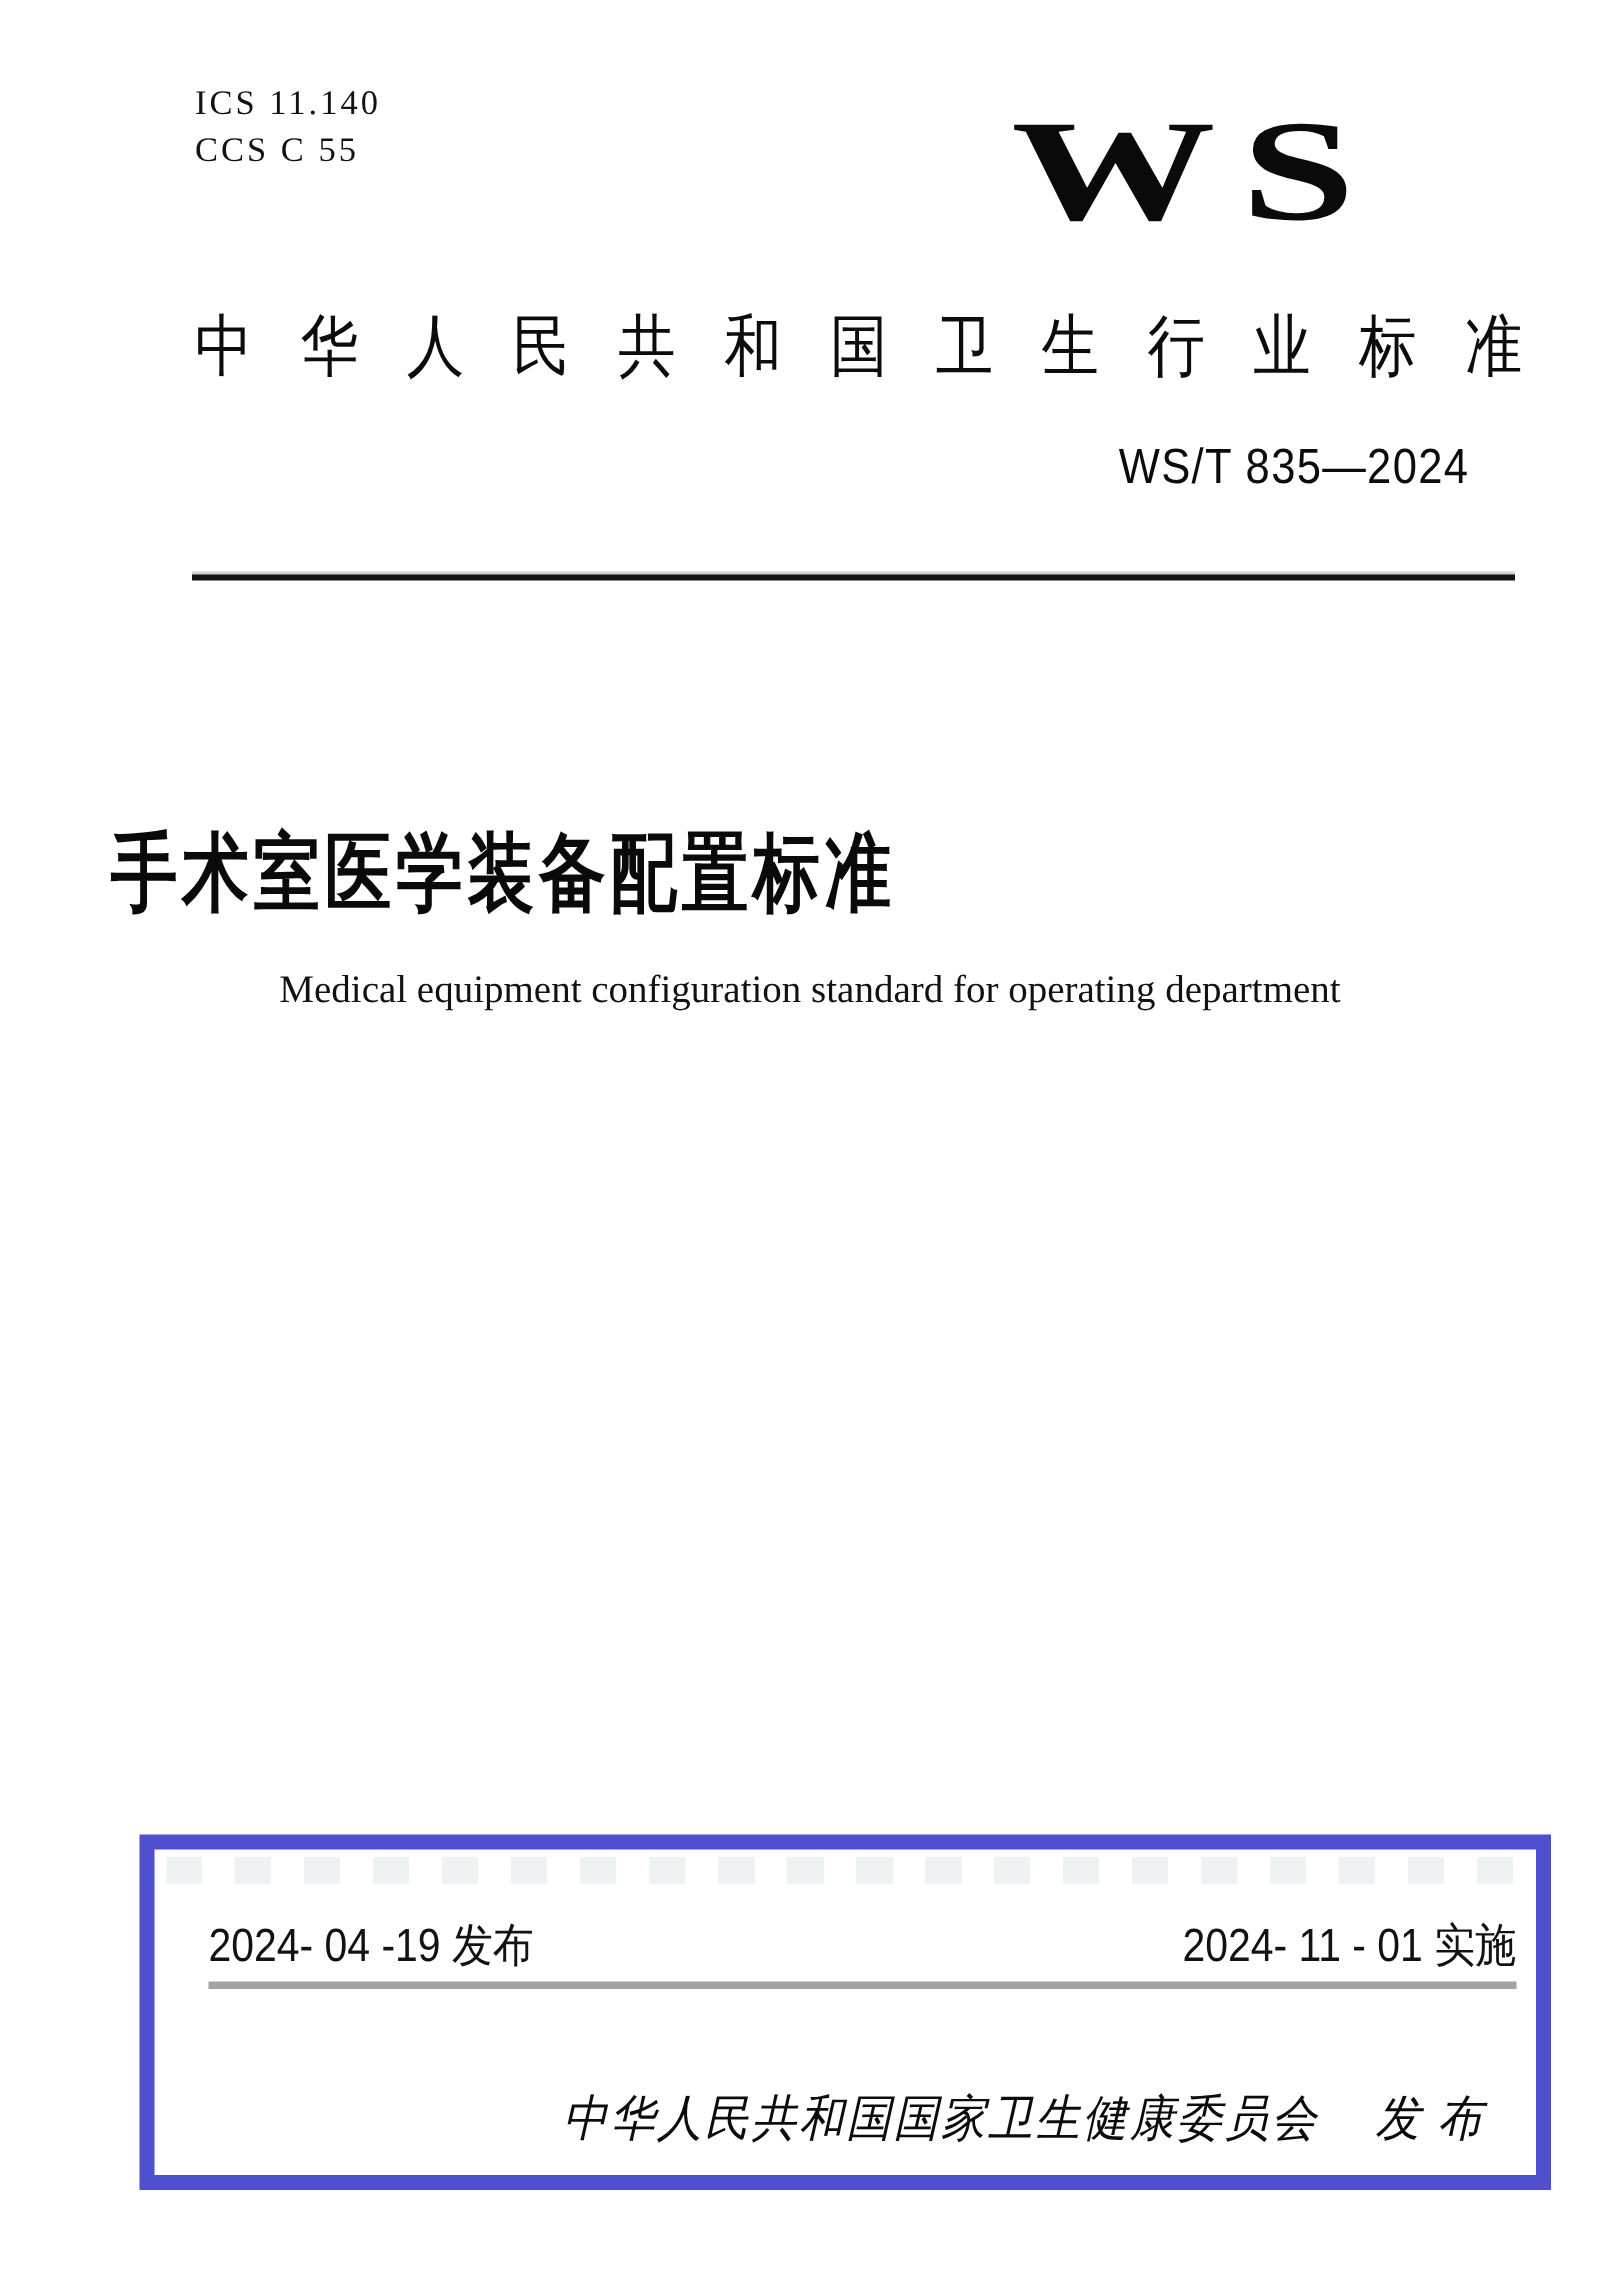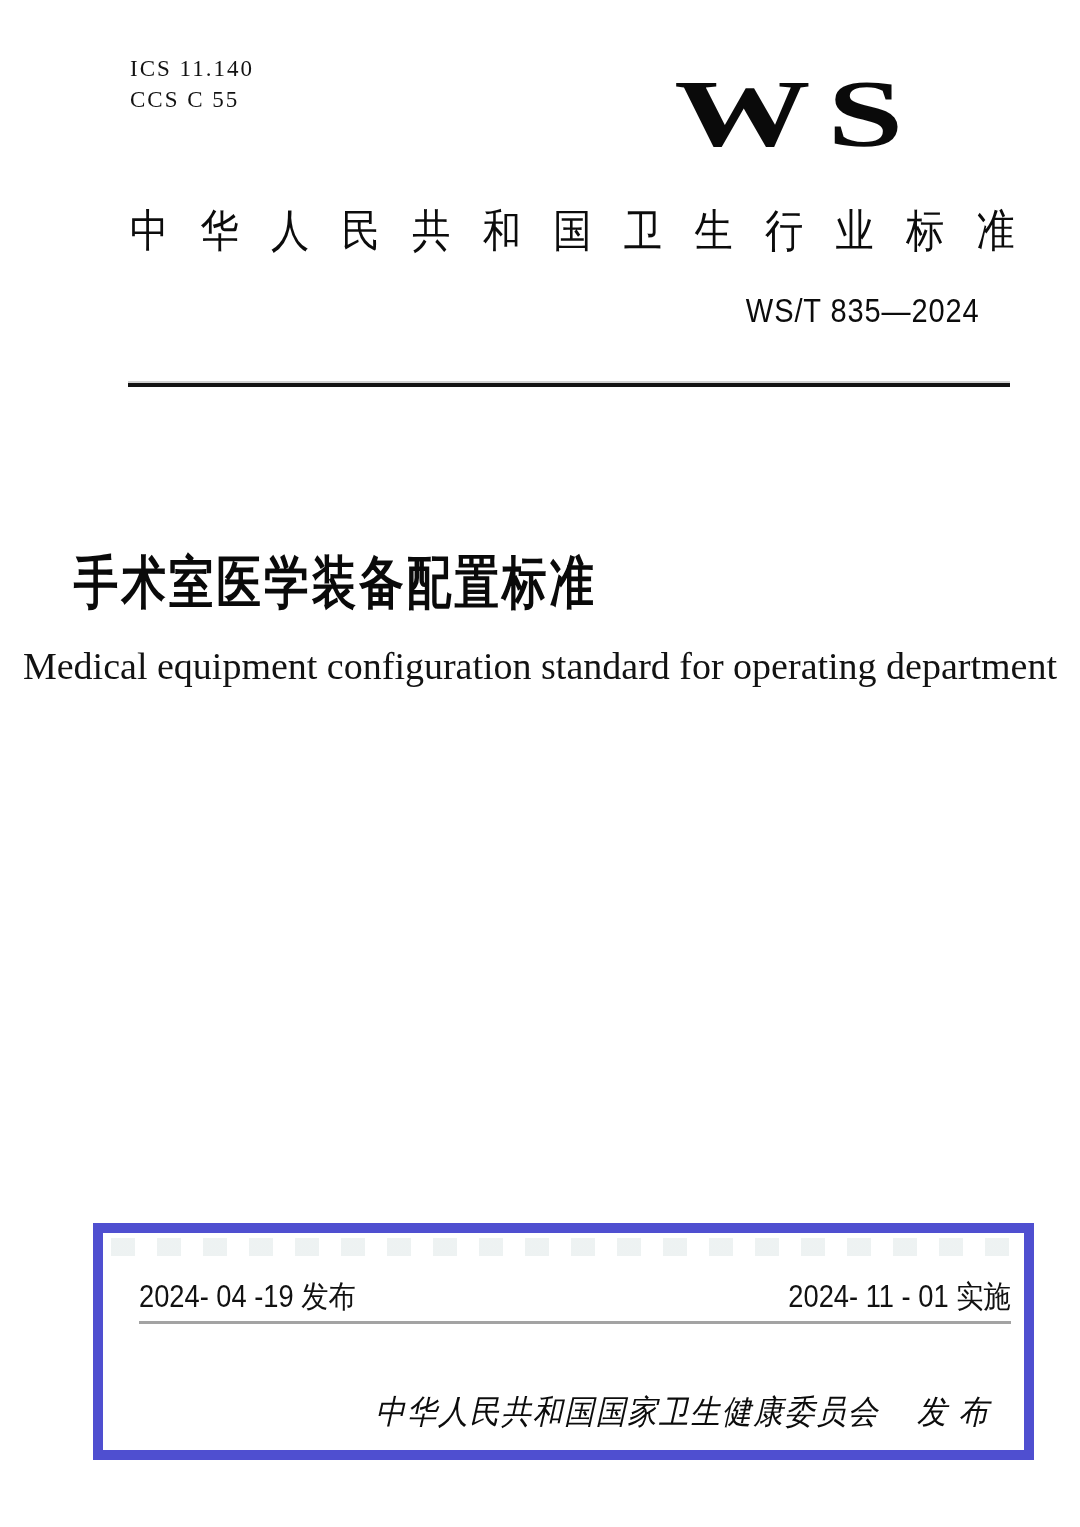--- a/index.html
+++ b/index.html
@@ -102,21 +102,21 @@
     color: #0a0a0a;
   }
 
   .title-en {
     position: absolute;
     left: 0;
     top: 644px;
     width: 100%;
     text-align: center;
     font-family: "Liberation Serif", serif;
-    font-size: 38px;
+    font-size: 26px;
     line-height: 1.2;
     color: #121212;
   }
 
   
   .footer-box {
     position: absolute;
     left: 93px;
     top: 1223px;
     width: 941px;
@@ -142,21 +142,21 @@
     position: absolute;
     left: 36px;
     right: 13px;
     top: 48px;
     display: flex;
     justify-content: space-between;
     align-items: flex-end;
     font-size: 31px;
     line-height: 1.05;
     padding-bottom: 7px;
-    border-bottom: 3px solid #a3a3a3;
+    border-bottom: 5px solid #a3a3a3;
     white-space: nowrap;
   }
   .date-left {
     display: inline-block;
     transform: scaleX(0.88);
     transform-origin: left center;
   }
   .date-right {
     display: inline-block;
     transform: scaleX(0.88);

